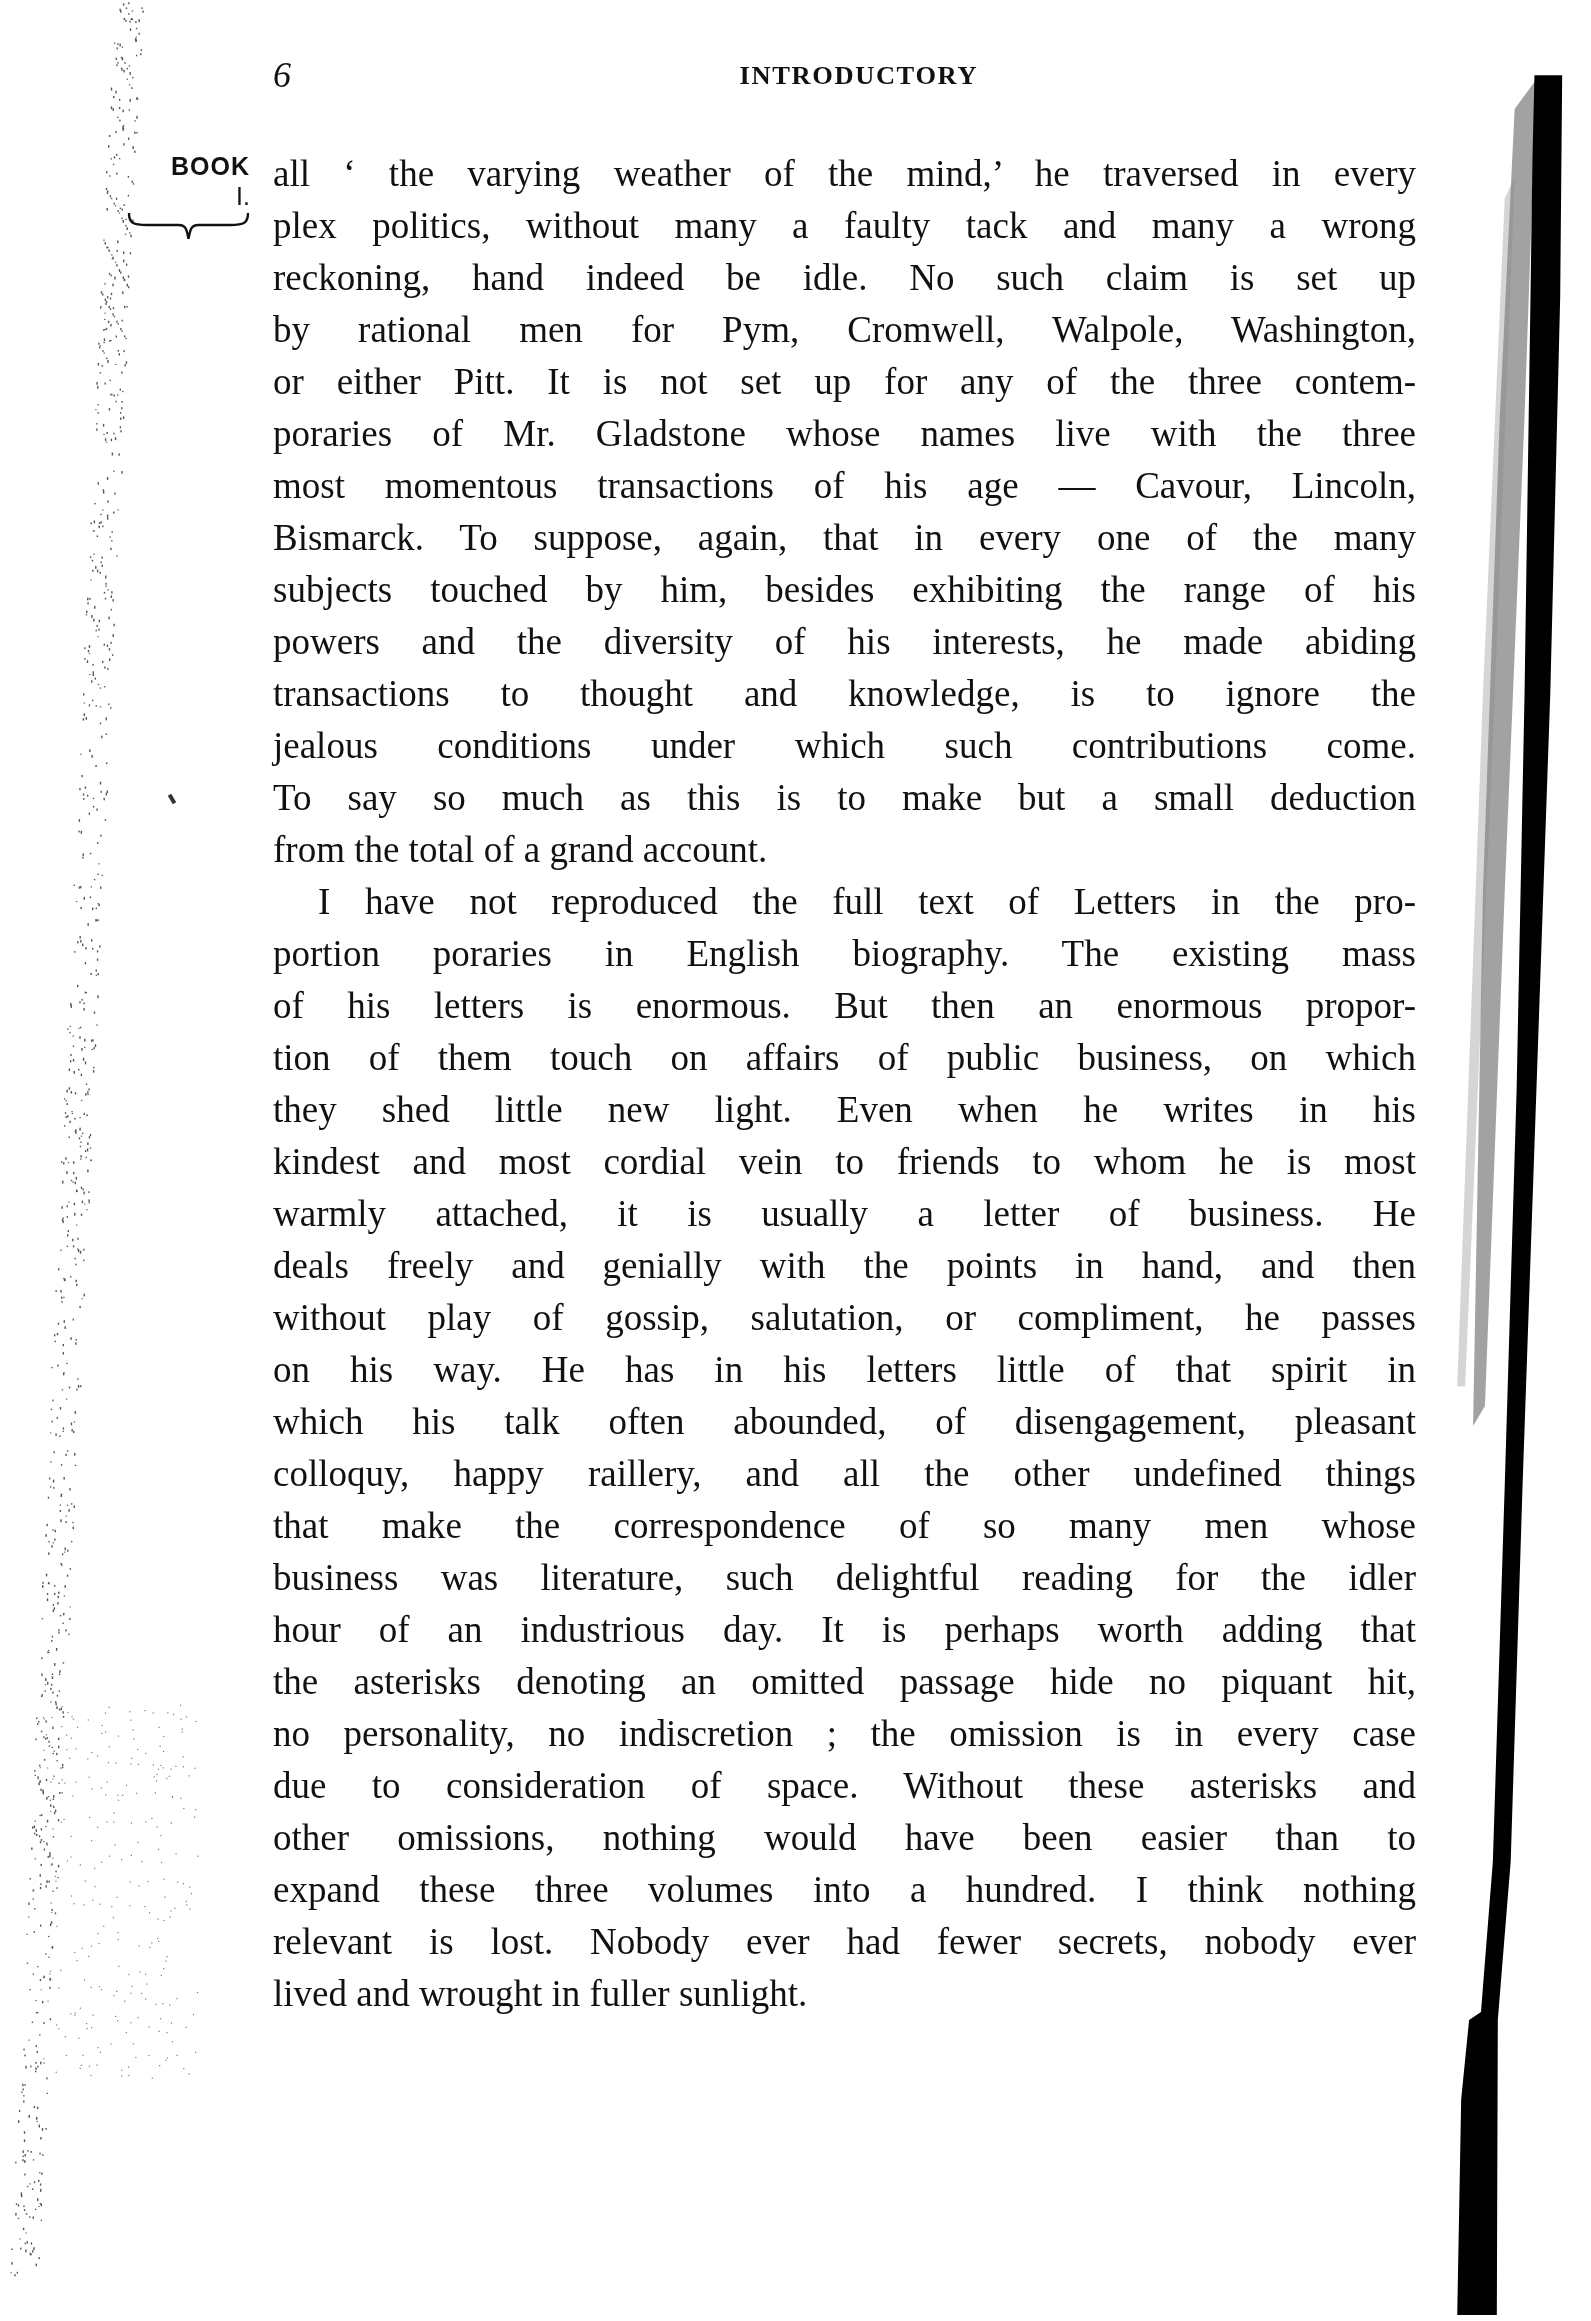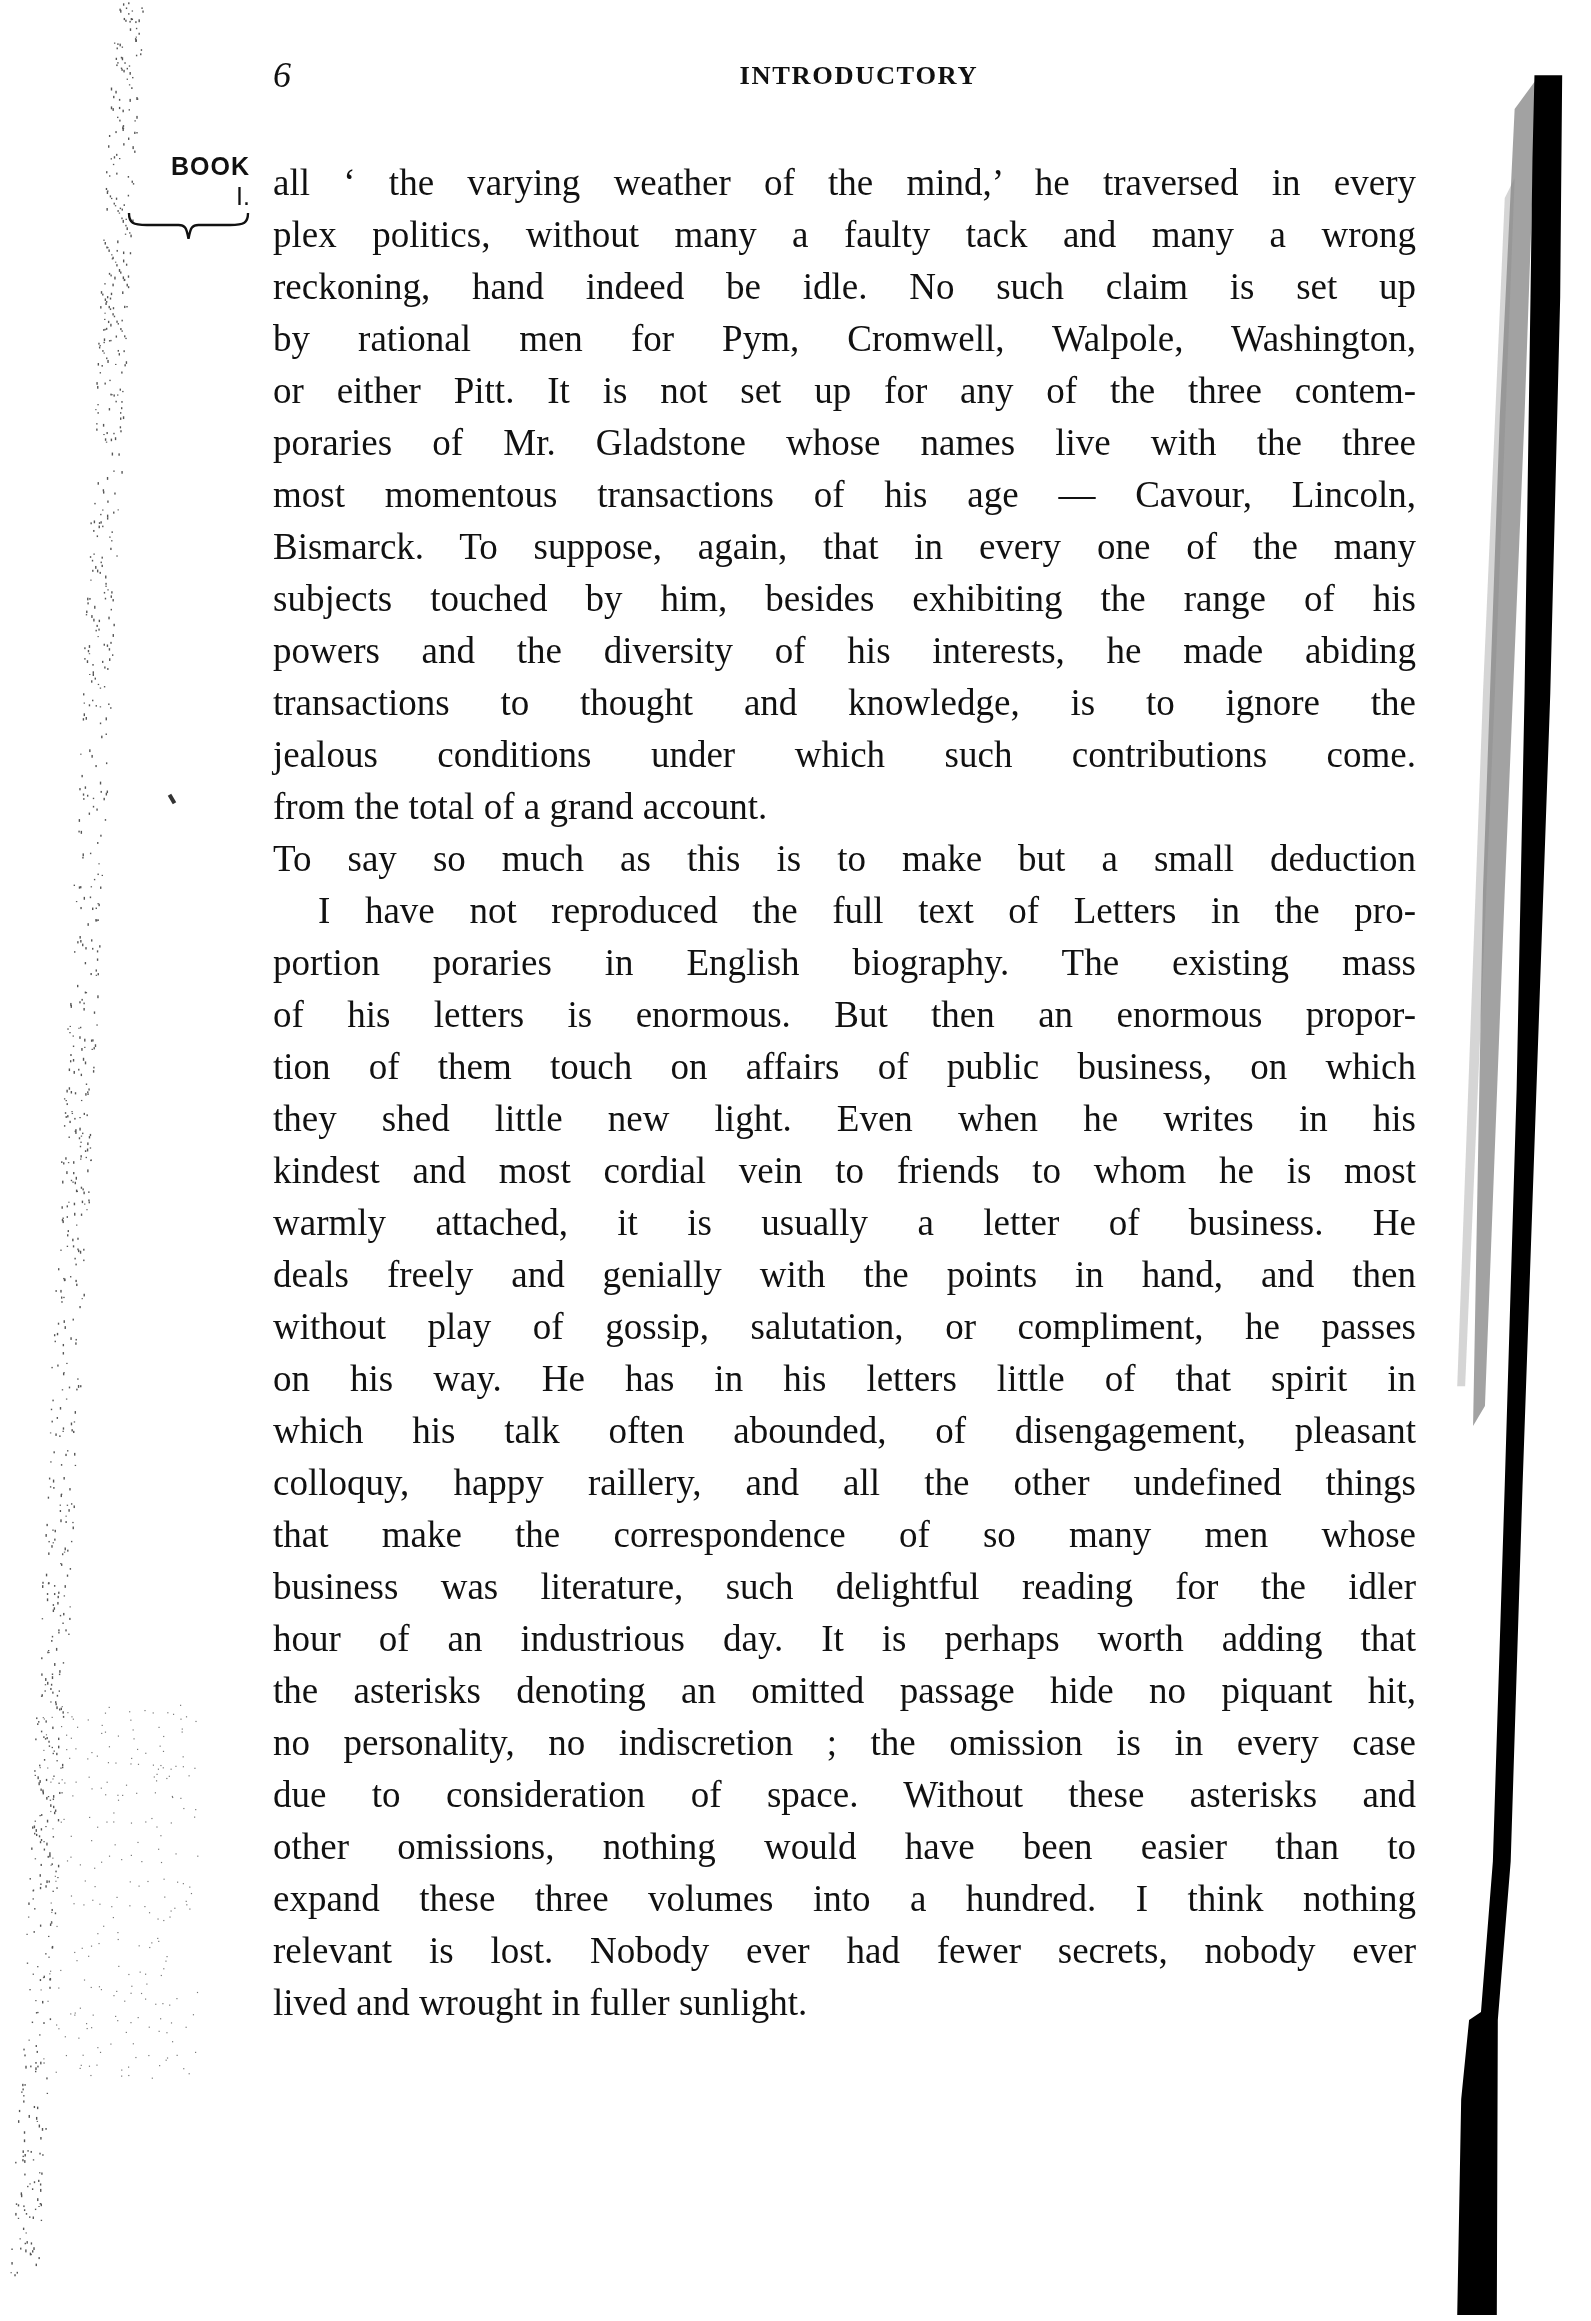--- a/index.html
+++ b/index.html
@@ -86,21 +86,21 @@
       line-height: 30px;
       margin-top: -2px;
     }
     .sidenote svg {
       display: block;
       margin: 0 auto;
     }
     .text-block {
       position: absolute;
       left: 273px;
-      top: 157px;
+      top: 148px;
       width: 1143px;
       font-family: "Liberation Serif", "DejaVu Serif", serif;
       font-size: 37px;
       line-height: 52px;
     }
     .line {
       display: block;
       height: 52px;
       white-space: nowrap;
       text-align: justify;
@@ -1324,22 +1324,22 @@
         <div class="line">reckoning, hand indeed be idle.  No such claim is set up</div>
         <div class="line">by rational men for Pym, Cromwell, Walpole, Washington,</div>
         <div class="line">or either Pitt.  It is not set up for any of the three contem-</div>
         <div class="line">poraries of Mr. Gladstone whose names live with the three</div>
         <div class="line">most momentous transactions of his age — Cavour, Lincoln,</div>
         <div class="line">Bismarck.  To suppose, again, that in every one of the many</div>
         <div class="line">subjects touched by him, besides exhibiting the range of his</div>
         <div class="line">powers and the diversity of his interests, he made abiding</div>
         <div class="line">transactions to thought and knowledge, is to ignore the</div>
         <div class="line">jealous conditions under which such contributions come.</div>
+        <div class="line">To say so much as this is to make but a small deduction</div>
         <div class="line last">from the total of a grand account.</div>
-        <div class="line">To say so much as this is to make but a small deduction</div>
       </div>
       <div>
         <div class="line indent">I have not reproduced the full text of Letters in the pro-</div>
         <div class="line">portion poraries in English biography.  The existing mass</div>
         <div class="line">of his letters is enormous.  But then an enormous propor-</div>
         <div class="line">tion of them touch on affairs of public business, on which</div>
         <div class="line">they shed little new light.  Even when he writes in his</div>
         <div class="line">kindest and most cordial vein to friends to whom he is most</div>
         <div class="line">warmly attached, it is usually a letter of business.  He</div>
         <div class="line">deals freely and genially with the points in hand, and then</div>

